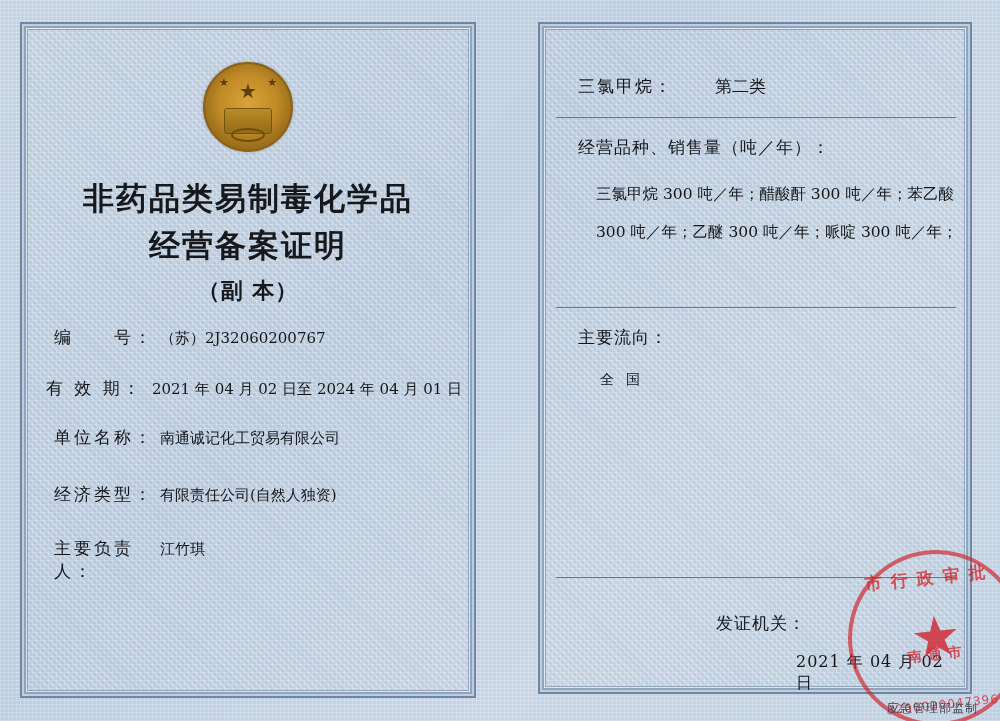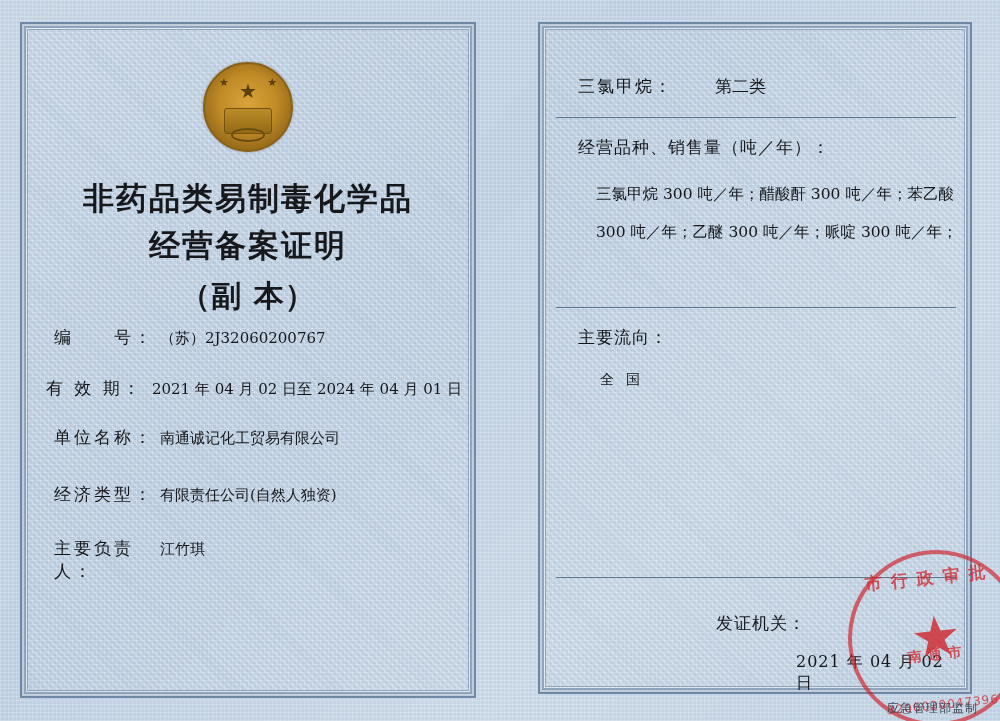--- a/index.html
+++ b/index.html
@@ -133,21 +133,21 @@
     font-size: 31px;
     font-weight: bold;
     letter-spacing: 2px;
     color: #16181c;
     font-family: "DejaVu Serif", serif;
   }
   .title-copy {
     position: absolute;
     left: 0; right: 0; top: 236px;
     text-align: center;
-    font-size: 30px;
+    font-size: 22px;
     font-weight: bold;
     letter-spacing: 1px;
     color: #16181c;
     font-family: "DejaVu Serif", serif;
   }
 
   
   .field {
     position: absolute;
     left: 14px;

